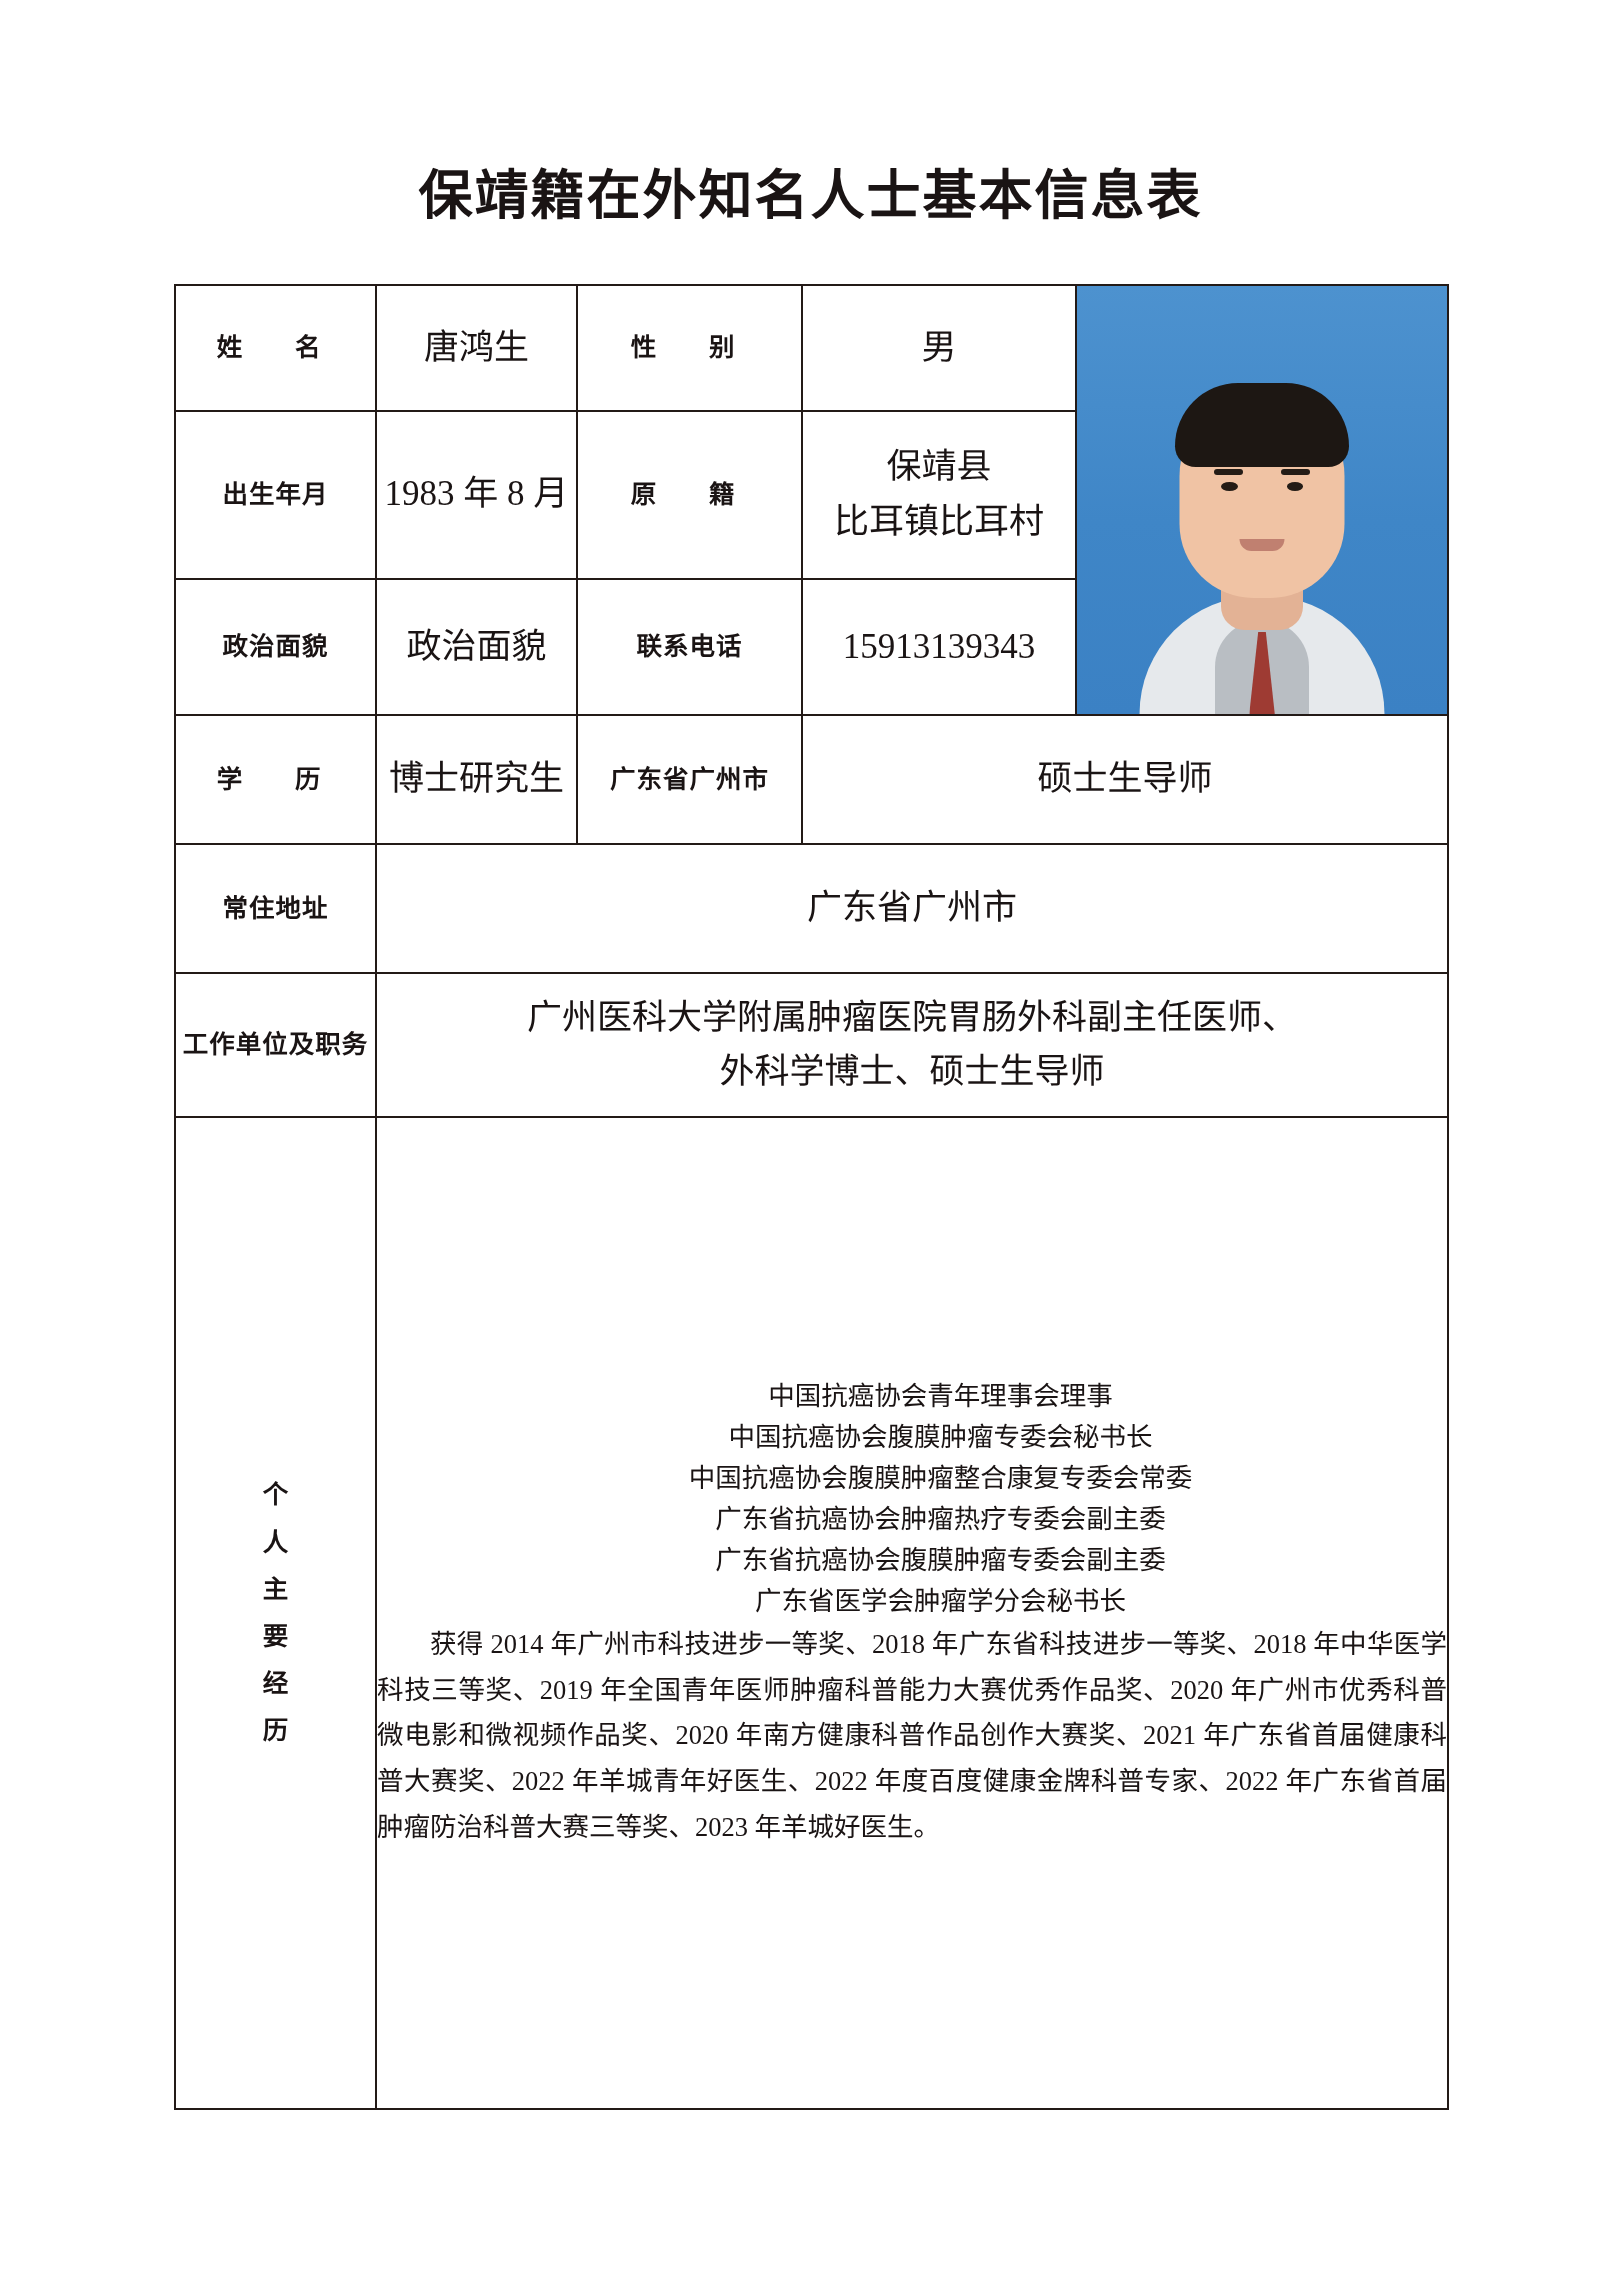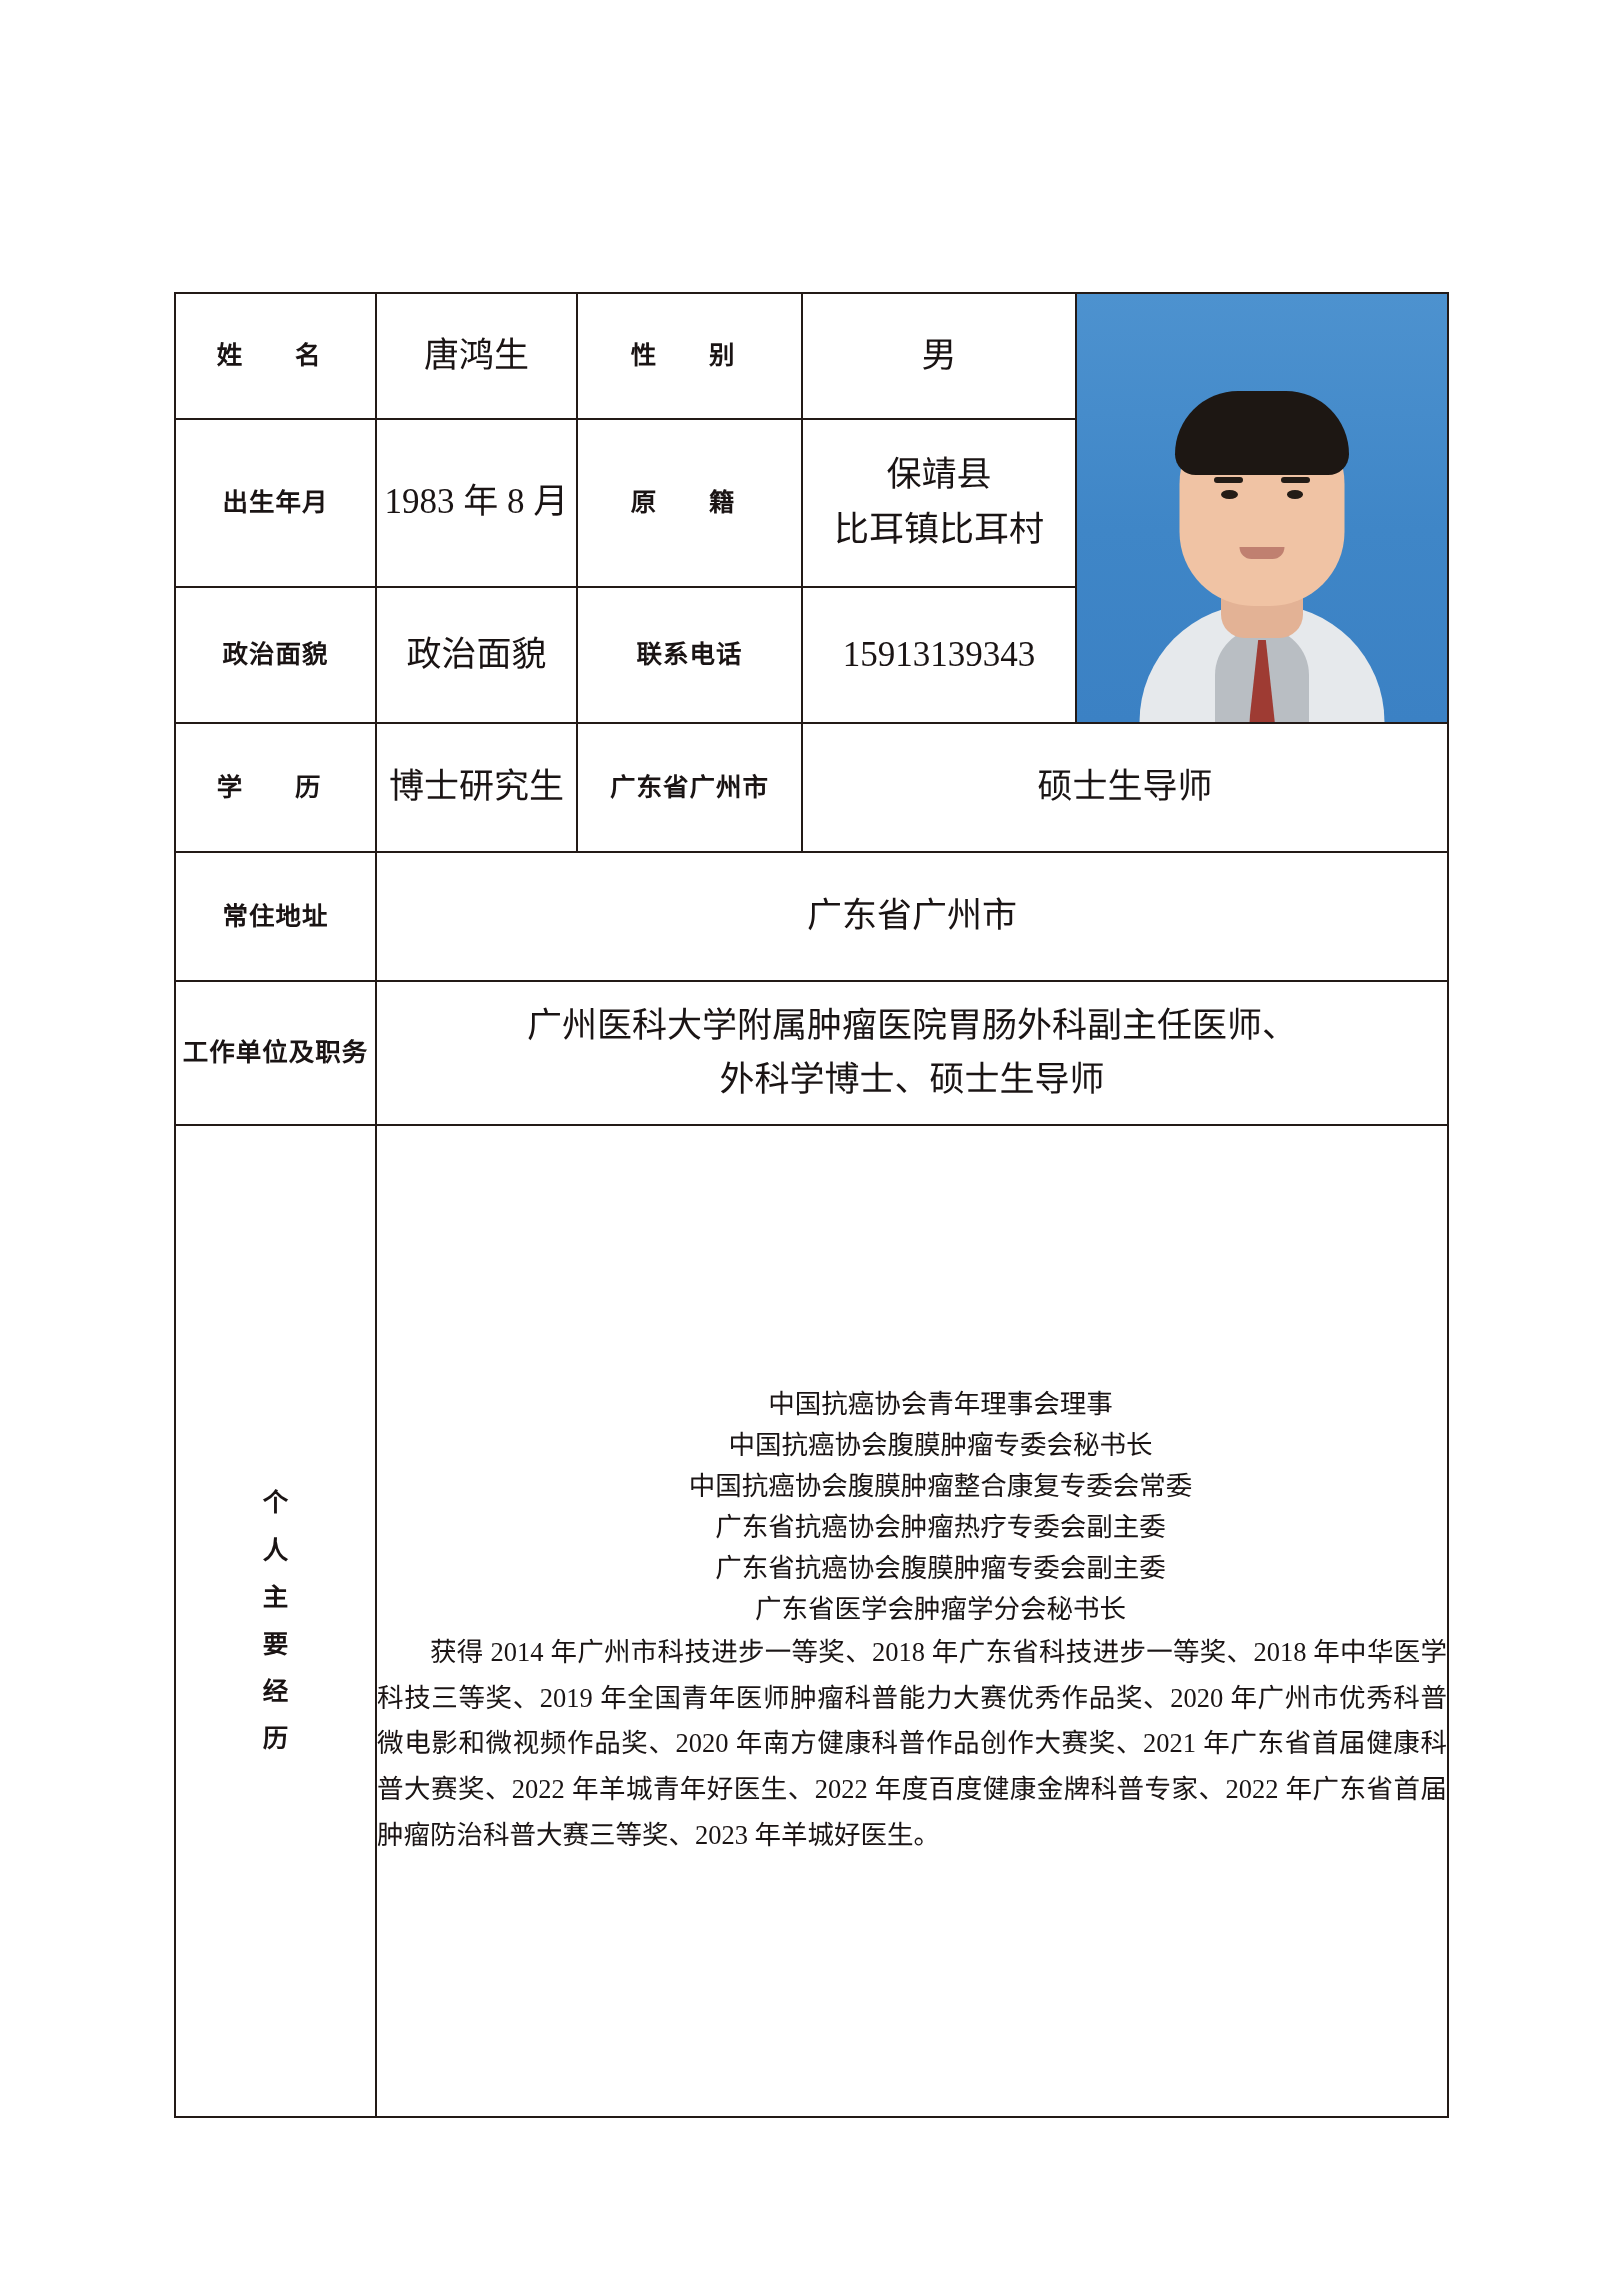--- a/index.html
+++ b/index.html
@@ -31,21 +31,21 @@
     font-size: 54px;
     font-weight: bold;
     letter-spacing: 2px;
     line-height: 1.15;
     font-family: "Liberation Serif", "DejaVu Serif", serif;
     color: #1a1414;
   }
   table.info-table {
     position: absolute;
     left: 174px;
-    top: 292px;
+    top: 284px;
     width: 1274px;
     border-collapse: collapse;
     table-layout: fixed;
   }
   table.info-table td {
     border: 2px solid #231a17;
     padding: 0;
     vertical-align: middle;
     text-align: center;
     font-size: 26.5px;
@@ -204,20 +204,21 @@
     text-align: justify;
     text-justify: inter-ideograph;
     line-height: 1.72;
   }
 </style>
 </head>
 <body>
 
 <div class="page">
 
+  <div class="doc-title">保靖籍在外知名人士基本信息表</div>
 
   <table class="info-table">
     <colgroup>
       <col style="width:201px">
       <col style="width:201px">
       <col style="width:225px">
       <col style="width:274px">
       <col style="width:372px">
     </colgroup>
     <tbody>

